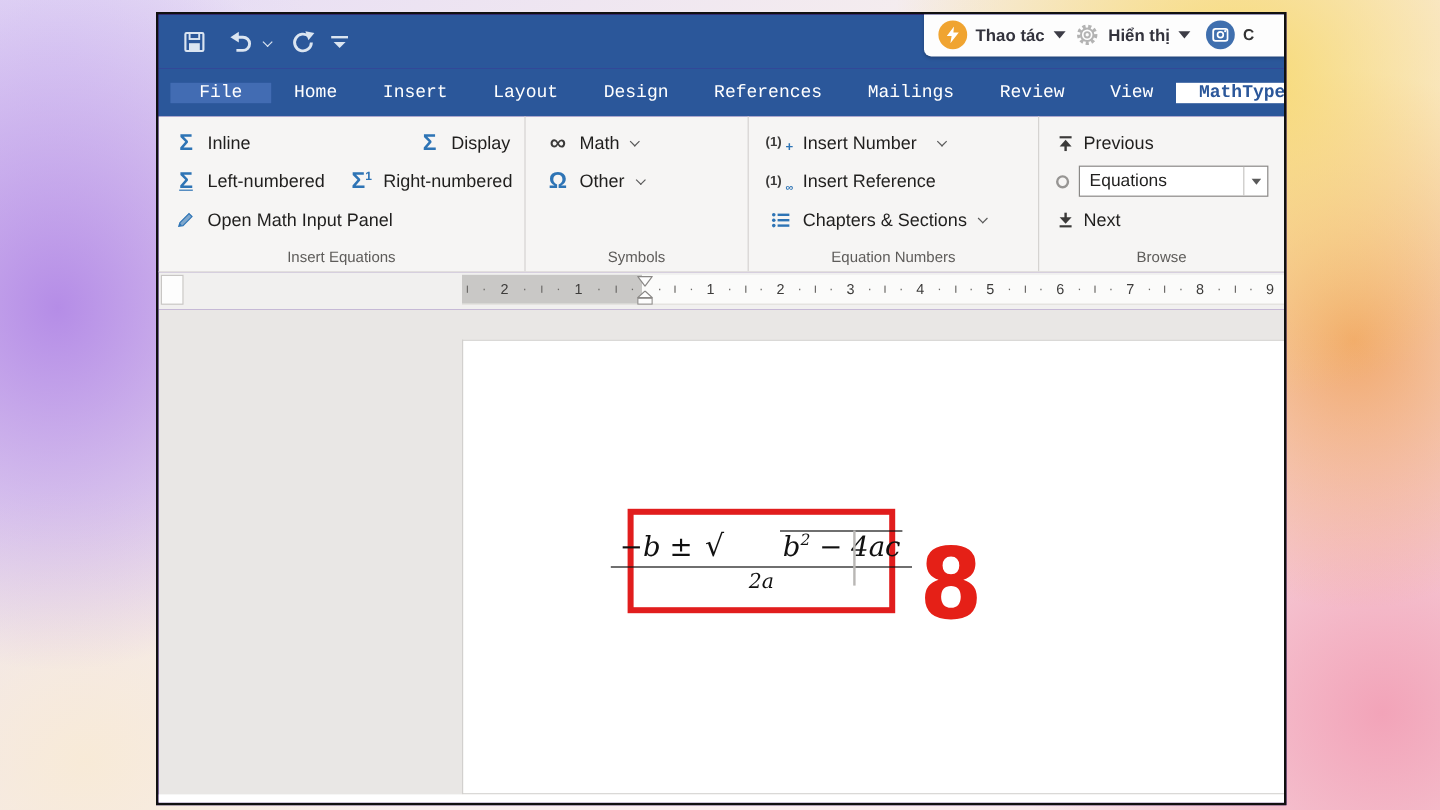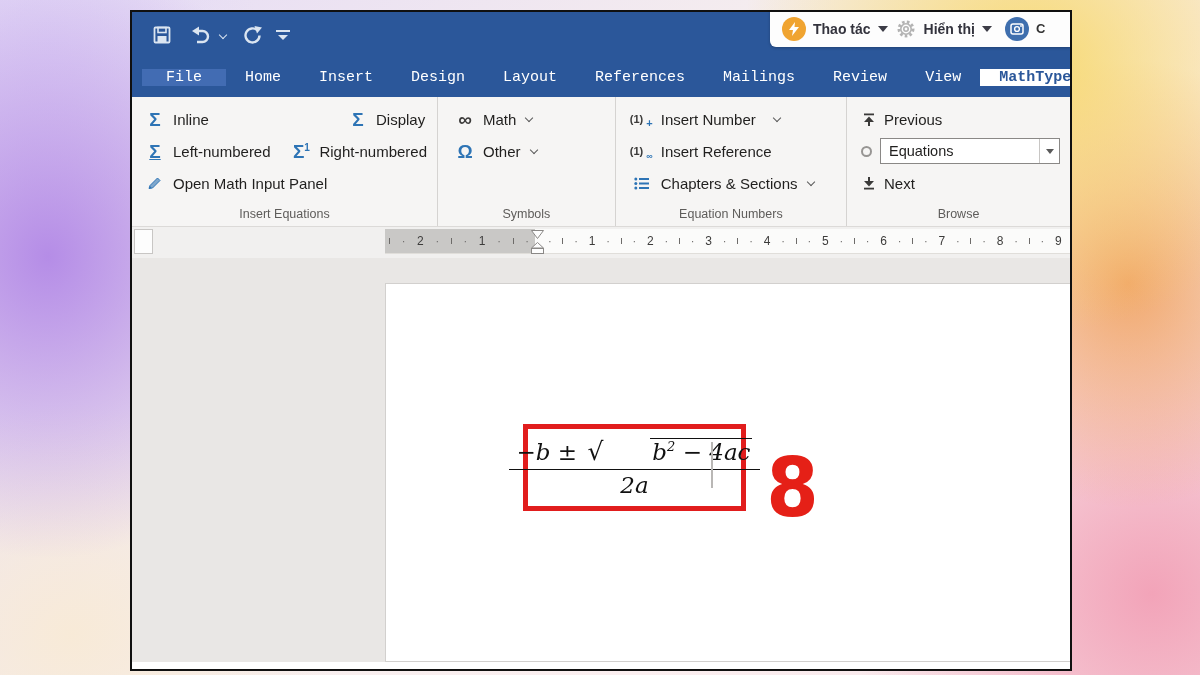--- a/index.html
+++ b/index.html
@@ -62,21 +62,21 @@
   .sigma .sup { font-size:10px; vertical-align:super; }
   .sigma.lnum { text-decoration:underline; }
   .bigsym { font-size:19px; line-height:1; width:22px; text-align:center; flex:none; }
   .inf { color:#3b3a39; font-weight:bold; }
   .omega { color:#2e74b5; font-weight:bold; }
   .numicon { position:relative; width:24px; flex:none; font-size:11px; font-weight:bold; color:#3b3a39; }
   .numicon .mini { position:absolute; right:1px; bottom:-4px; font-size:11px; color:#2e74b5; font-weight:bold; }
   .col2 { width:196px; }
 
   
-  .combo { display:flex; align-items:center; border:1px solid #8a8886; background:#fff; height:26px; width:180px; }
+  .combo { display:flex; align-items:center; border:1px solid #8a8886; background:#fff; height:26px; width:158px; }
   .combo-text { flex:1; padding:0 8px; font-size:14.5px; color:#201f1e; }
   .combo-btn { width:20px; height:100%; border-left:1px solid #c8c6c4; display:flex; align-items:center; justify-content:center; cursor:pointer; }
   .combo-btn .tri { width:0; height:0; border:4px solid transparent; border-top:5px solid #5a5a5a; margin-top:4px; }
   .ring { width:11px; height:11px; border:2px solid #979593; border-radius:50%; flex:none; }
 
   
   .rulerrow { height:31px; background:#f1f0ef; position:relative; flex:none; }
   .tabsel { position:absolute; left:2px; top:2px; width:19px; height:25px; background:#fdfdfd; border:1px solid #c8c6c4; cursor:pointer; }
   .ruler { position:absolute; left:253px; right:0; top:2px; height:25px; background:#fbfbfa; border-bottom:1px solid #e0deda; }
   .ruler-margin { position:absolute; left:0; top:0; width:150px; height:100%; background:#c9c8c6; }
@@ -90,21 +90,21 @@
 
   
   .docarea { flex:1; background:#e9e7e5; position:relative; overflow:hidden; }
   .page { position:absolute; left:253px; top:25px; right:0; bottom:7px; background:#fff; border:1px solid #d2d0ce; border-right:none; }
   .bottomstrip { position:absolute; left:0; right:0; bottom:0; height:7px; background:#fff; }
 
   .eqbox { position:absolute; left:137px; top:140px; width:223px; height:87px; border:5px solid #e11d1d;
     display:flex; align-items:center; justify-content:center; background:#fff; }
   .fraction { display:inline-flex; flex-direction:column; align-items:center; font-family:"DejaVu Serif", serif; font-style:italic; color:#111; }
   .fr-num { font-size:23px; padding:0 8px 3px; border-bottom:1.8px solid #111; display:flex; align-items:baseline; white-space:pre; }
-  .fr-den { font-size:23px; padding-top:2px; }
+  .fr-den { font-size:17px; padding-top:2px; }
   .radical { display:inline-flex; align-items:baseline; }
   .rad-sign { font-style:normal; font-size:25px; margin:0 -1px 0 3px; }
   .radicand { border-top:1.8px solid #111; padding:0 2px;margin-left:48px; }
   .radicand sup { font-size:13px; }
   .caret { position:absolute; left:325px; top:158px; width:1.5px; height:46px; background:#b9b7b5; }
   .big8 { position:absolute; left:378px; top:170px; font-size:82px; line-height:0.82; font-weight:800; color:#e52017;
     font-family:"DejaVu Sans", sans-serif; transform:scaleX(.92); }
 
   svg { display:block; }
 </style>
@@ -163,22 +163,22 @@
         </svg>
       </div>
       <span class="ov-letter">C</span>
     </div>
   </div>
 
   <div class="tabrow">
     <div class="tab file">File</div>
     <div class="tab">Home</div>
     <div class="tab">Insert</div>
+    <div class="tab">Layout</div>
     <div class="tab">Design</div>
-    <div class="tab">Layout</div>
     <div class="tab">References</div>
     <div class="tab">Mailings</div>
     <div class="tab">Review</div>
     <div class="tab">View</div>
     <div class="tab active">MathType</div>
     <div class="tab">Help</div>
   </div>
 
   <div class="ribbon">
 

